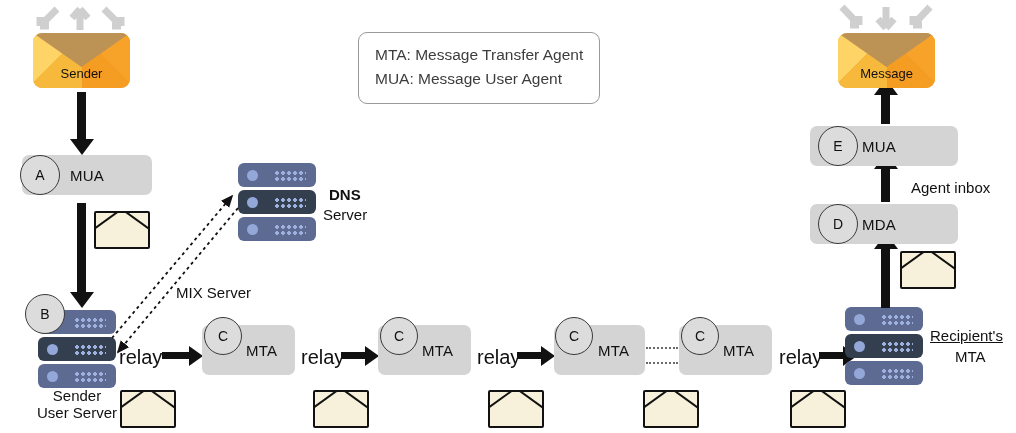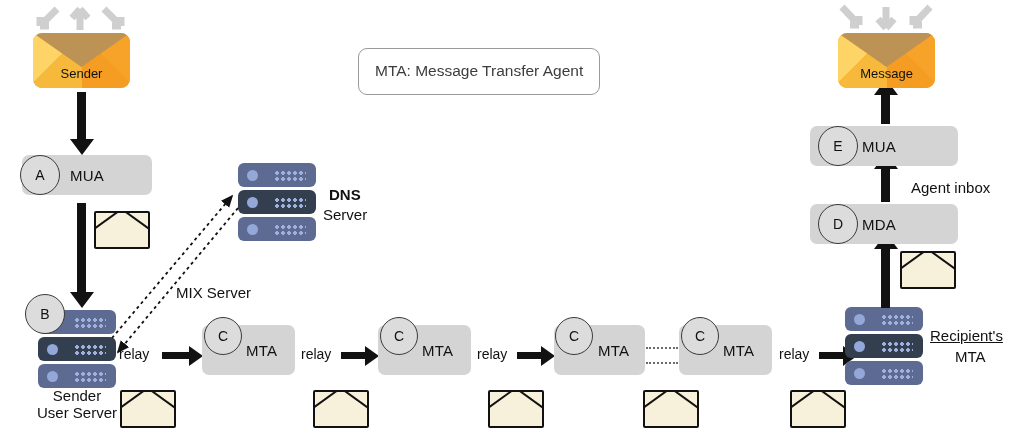--- a/index.html
+++ b/index.html
@@ -8,24 +8,24 @@
   
   .node{position:absolute;background:#d4d4d4;border-radius:7px;
         display:flex;align-items:center;}
   .node .lbl{font-size:15px;color:#111;letter-spacing:.2px;}
   .badge{position:absolute;border-radius:50%;background:#dcdcdc;
          border:1.6px solid #3a3a3a;display:flex;align-items:center;
          justify-content:center;font-size:14px;color:#111;z-index:4;}
   
   .txt{position:absolute;font-size:15px;color:#111;white-space:nowrap;}
   .txt.c{text-align:center;}
-  .small{font-size:14px;}
+  .small{font-size:20px;}
   
   .legend{position:absolute;border:1.4px solid #9a9a9a;border-radius:9px;
-          background:#fff;padding:10px 16px 11px 16px;margin-top:16px;}
+          background:#fff;padding:10px 16px 11px 16px;}
   .legend div{font-size:15.5px;color:#3d3d3d;line-height:1.58;white-space:nowrap;}
   
   .mailbig{position:absolute;width:97px;height:55px;border-radius:9px;overflow:hidden;}
   .mailbig .bg{position:absolute;inset:0;background:#f7a32a;}
   .mailbig .lt{position:absolute;left:0;top:0;width:50%;height:100%;
       background:linear-gradient(135deg,#ffd466 0%,#ffd466 48%,#f6b93b 48%,#f6b93b 100%);}
   .mailbig .rt{position:absolute;right:0;top:0;width:50%;height:100%;
       background:linear-gradient(-135deg,#f7a32a 0%,#f7a32a 48%,#f59c22 48%,#f59c22 100%);}
   .mailbig .flap{position:absolute;left:0;top:0;width:100%;height:100%;
       background:#bd9255;clip-path:polygon(0 0,100% 0,50% 62%);}
@@ -112,20 +112,21 @@
     </div>
 </div>
 <div class="badge" style="left:25px;top:294px;width:38px;height:38px;">
   <span>B</span>
 </div>
 <div class="txt c" style="left:27px;top:387px;width:100px;text-align:center;">Sender</div>
 <div class="txt c" style="left:17px;top:404px;width:120px;text-align:center;">User Server</div>
 
 <div class="legend" style="left:358px;top:32px;">
   <div>MTA: Message Transfer Agent</div>
+  <div>MUA: Message User Agent</div>
 </div>
 
 <div class="rack" style="left:238px;top:163px;">
   <div class="u">
       <div class="dot"></div>
       <div class="dots"></div>
     </div>
   <div class="u dark">
       <div class="dot"></div>
       <div class="dots"></div>

